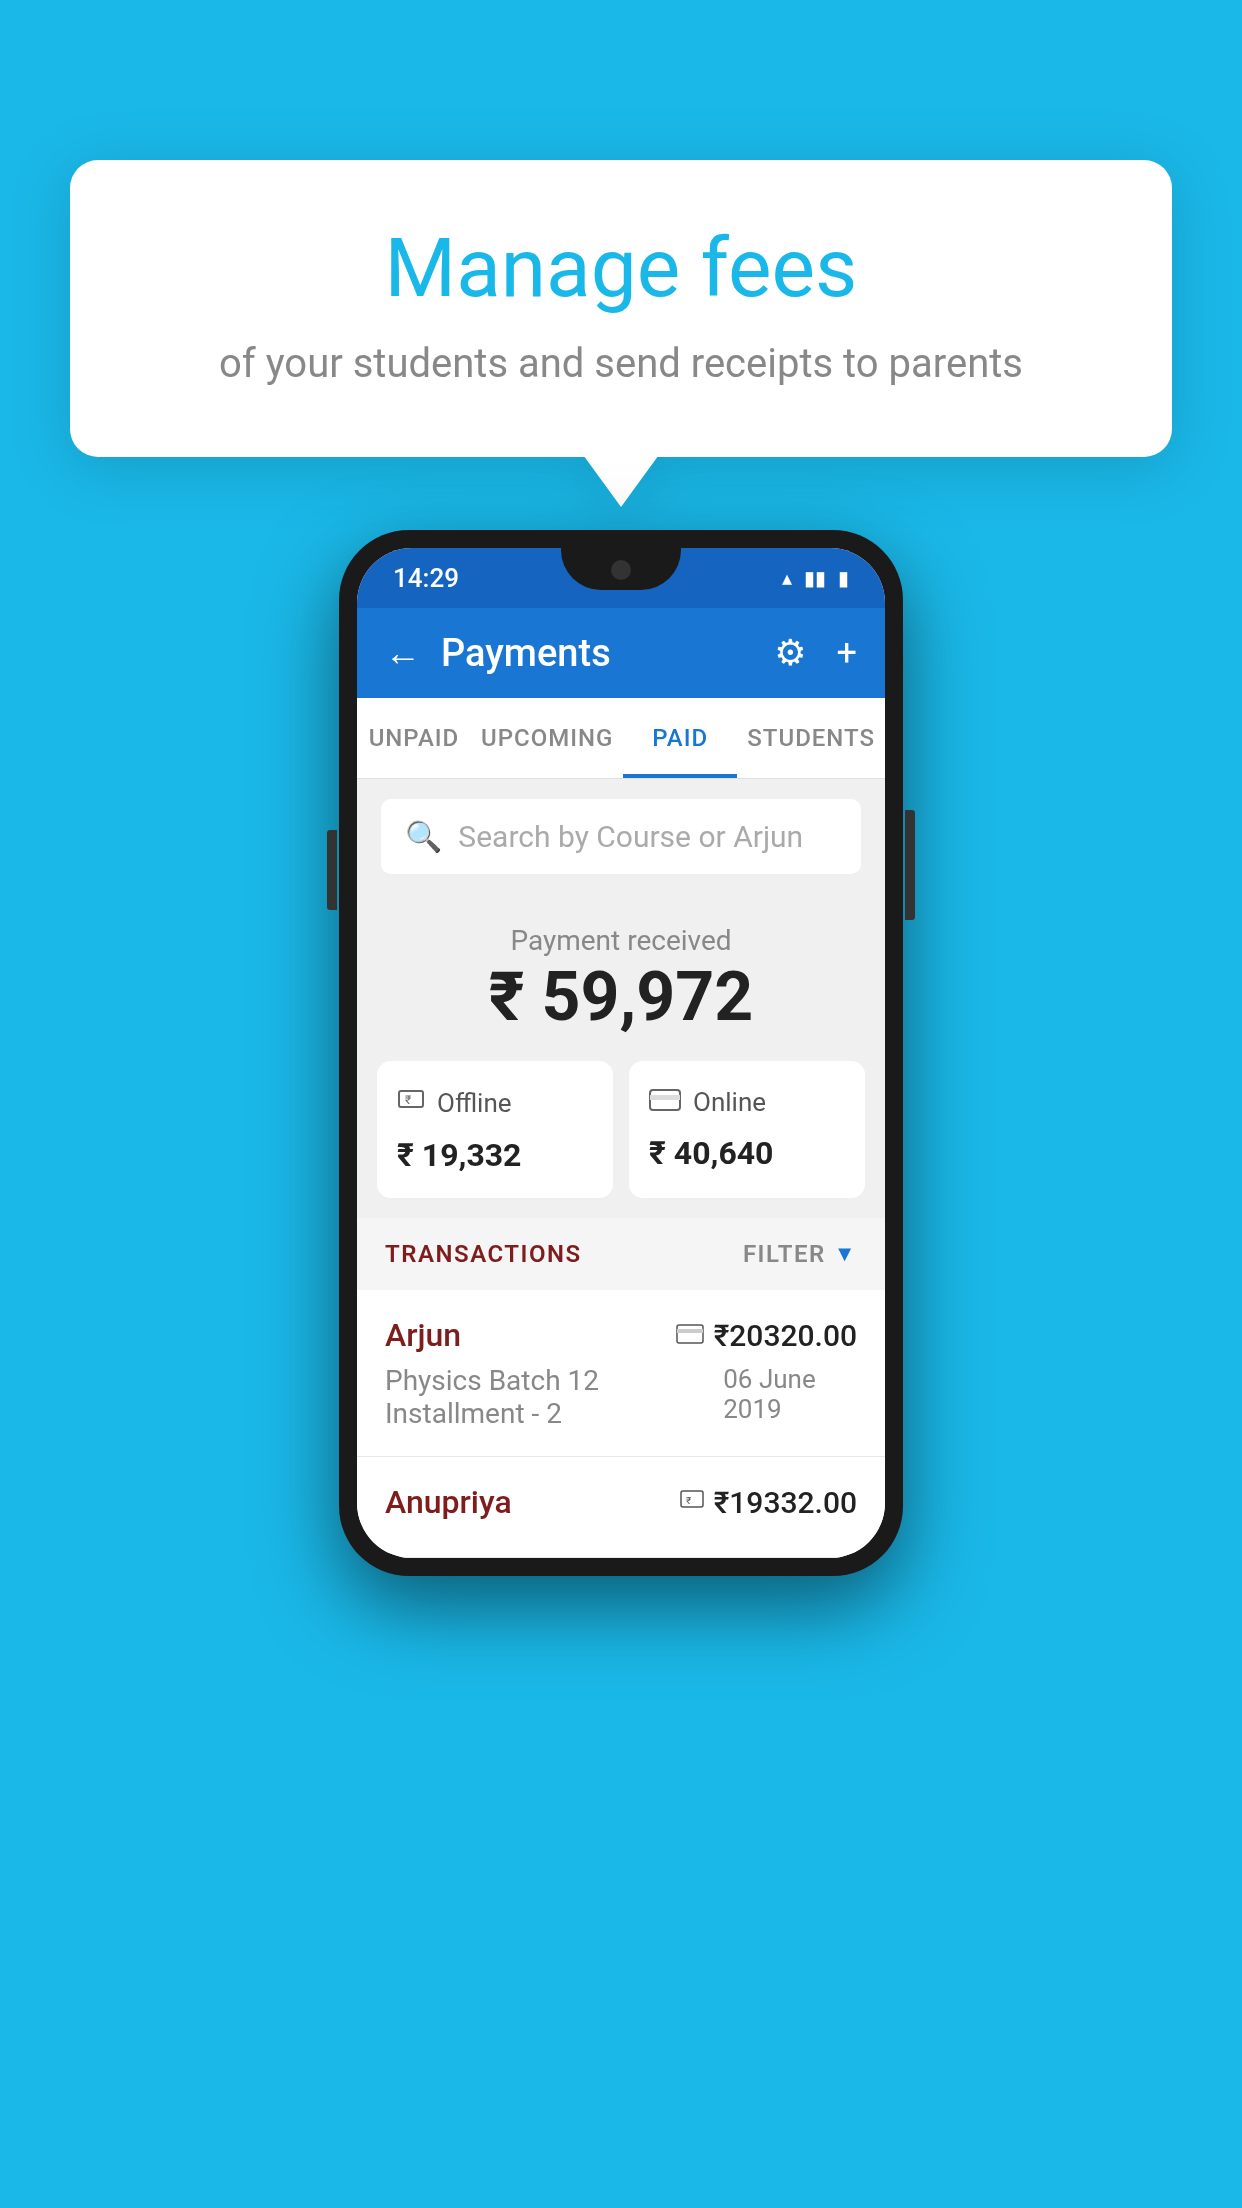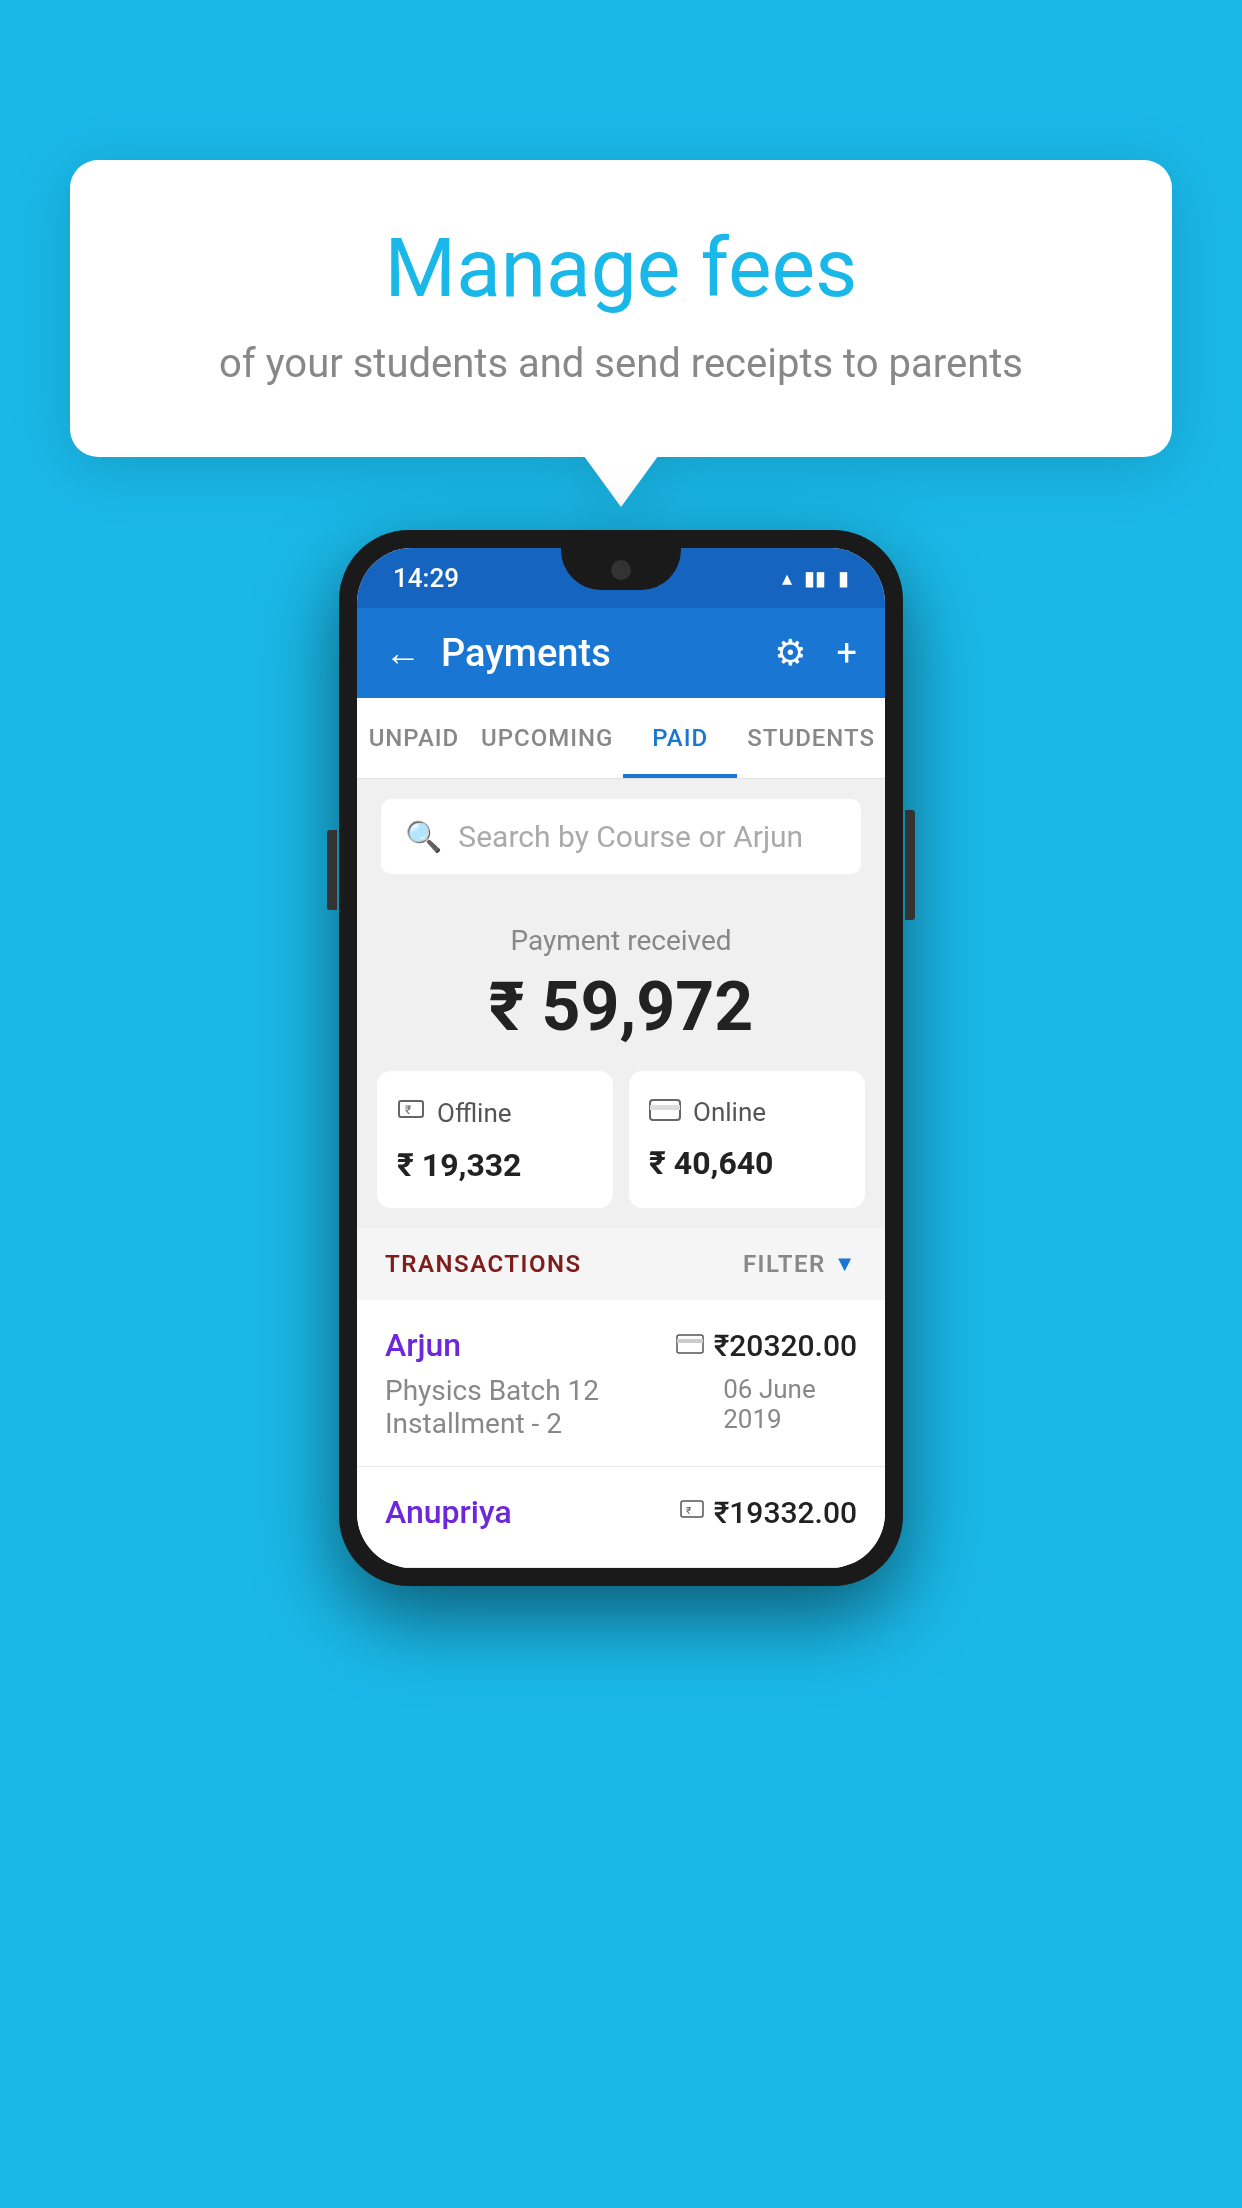--- a/index.html
+++ b/index.html
@@ -244,21 +244,20 @@
     
     .payment-summary {
       background: #f0f0f0;
       padding: 30px 20px 20px;
       text-align: center;
     }
 
     .payment-received-label {
       color: #888;
       font-size: 28px;
-      margin-bottom: 10px;
     }
 
     .payment-amount {
       color: #222;
       font-size: 68px;
       font-weight: 700;
       margin-bottom: 24px;
     }
 
     .payment-cards {
@@ -334,21 +333,21 @@
     }
 
     .transaction-top {
       display: flex;
       justify-content: space-between;
       align-items: center;
       margin-bottom: 10px;
     }
 
     .transaction-name {
-      color: #6d28d9;
+      color: #7f1d1d;
       font-size: 32px;
       font-weight: 500;
     }
 
     .transaction-amount-wrap {
       display: flex;
       align-items: center;
       gap: 10px;
     }
 

